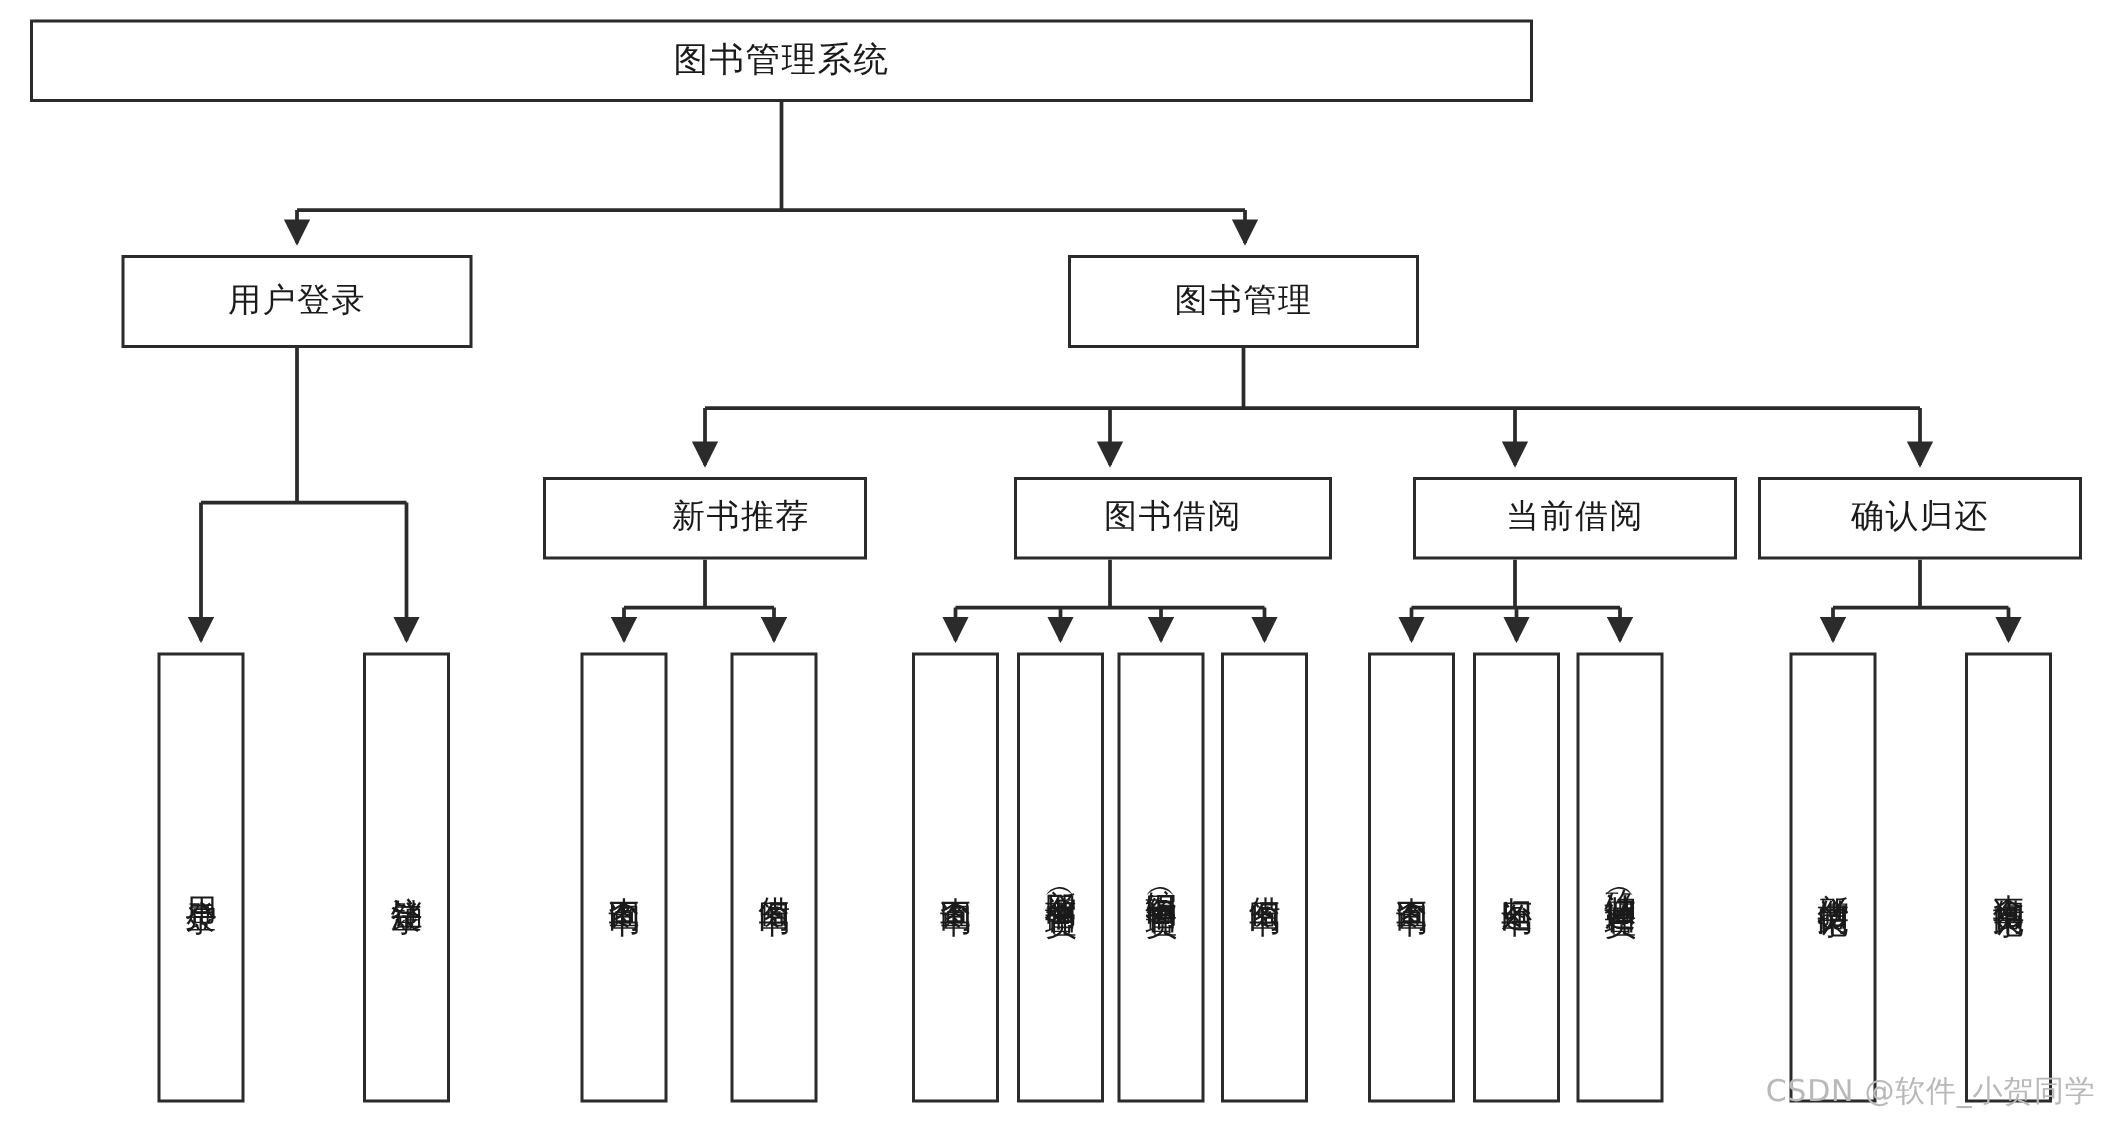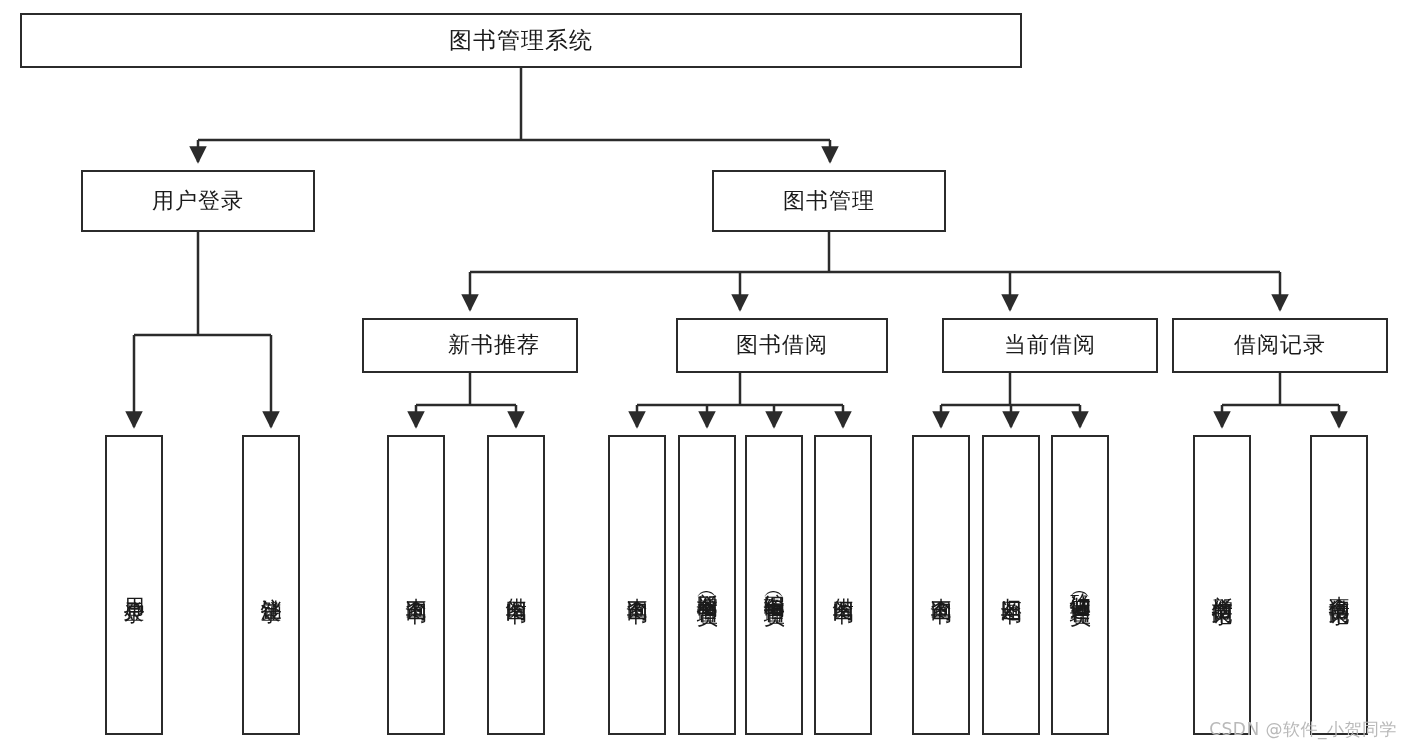--- a/index.html
+++ b/index.html
@@ -55,21 +55,21 @@
     line-height: 1.45;
     letter-spacing: 2px;
     text-align: center;
     white-space: normal;
     max-height: 100%;
   }
   #watermark {
     position: absolute;
     right: 8px;
     bottom: 6px;
-    font-size: 17px;
+    font-size: 20px;
     color: #b9b9b9;
     letter-spacing: 0.5px;
     white-space: nowrap;
     pointer-events: none;
   }
 </style>
 </head>
 <body>
 
 <div id="canvas">
@@ -139,21 +139,21 @@
   <div class="node-box" style="left:362px; top:318px; width:216px; height:55px;padding-left:48px;">
     <span class="node-label-h">新书推荐</span>
   </div>
   <div class="node-box" style="left:632px; top:318px; width:212px; height:55px;margin-left:44px;">
     <span class="node-label-h">图书借阅</span>
   </div>
   <div class="node-box" style="left:902px; top:318px; width:216px; height:55px;margin-left:40px;">
     <span class="node-label-h">当前借阅</span>
   </div>
   <div class="node-box" style="left:1172px; top:318px; width:216px; height:55px;">
-    <span class="node-label-h">借阅记录</span>
+    <span class="node-label-h">确认归还</span>
   </div>
 
   <div class="node-box vertical" style="left:105px; top:435px; width:58px; height:300px;">
     <span class="node-label-v">用户登录</span>
   </div>
   <div class="node-box vertical" style="left:242px; top:435px; width:58px; height:300px;">
     <span class="node-label-v">注销登录</span>
   </div>
   <div class="node-box vertical" style="left:387px; top:435px; width:58px; height:300px;">
     <span class="node-label-v">查询图书</span>

